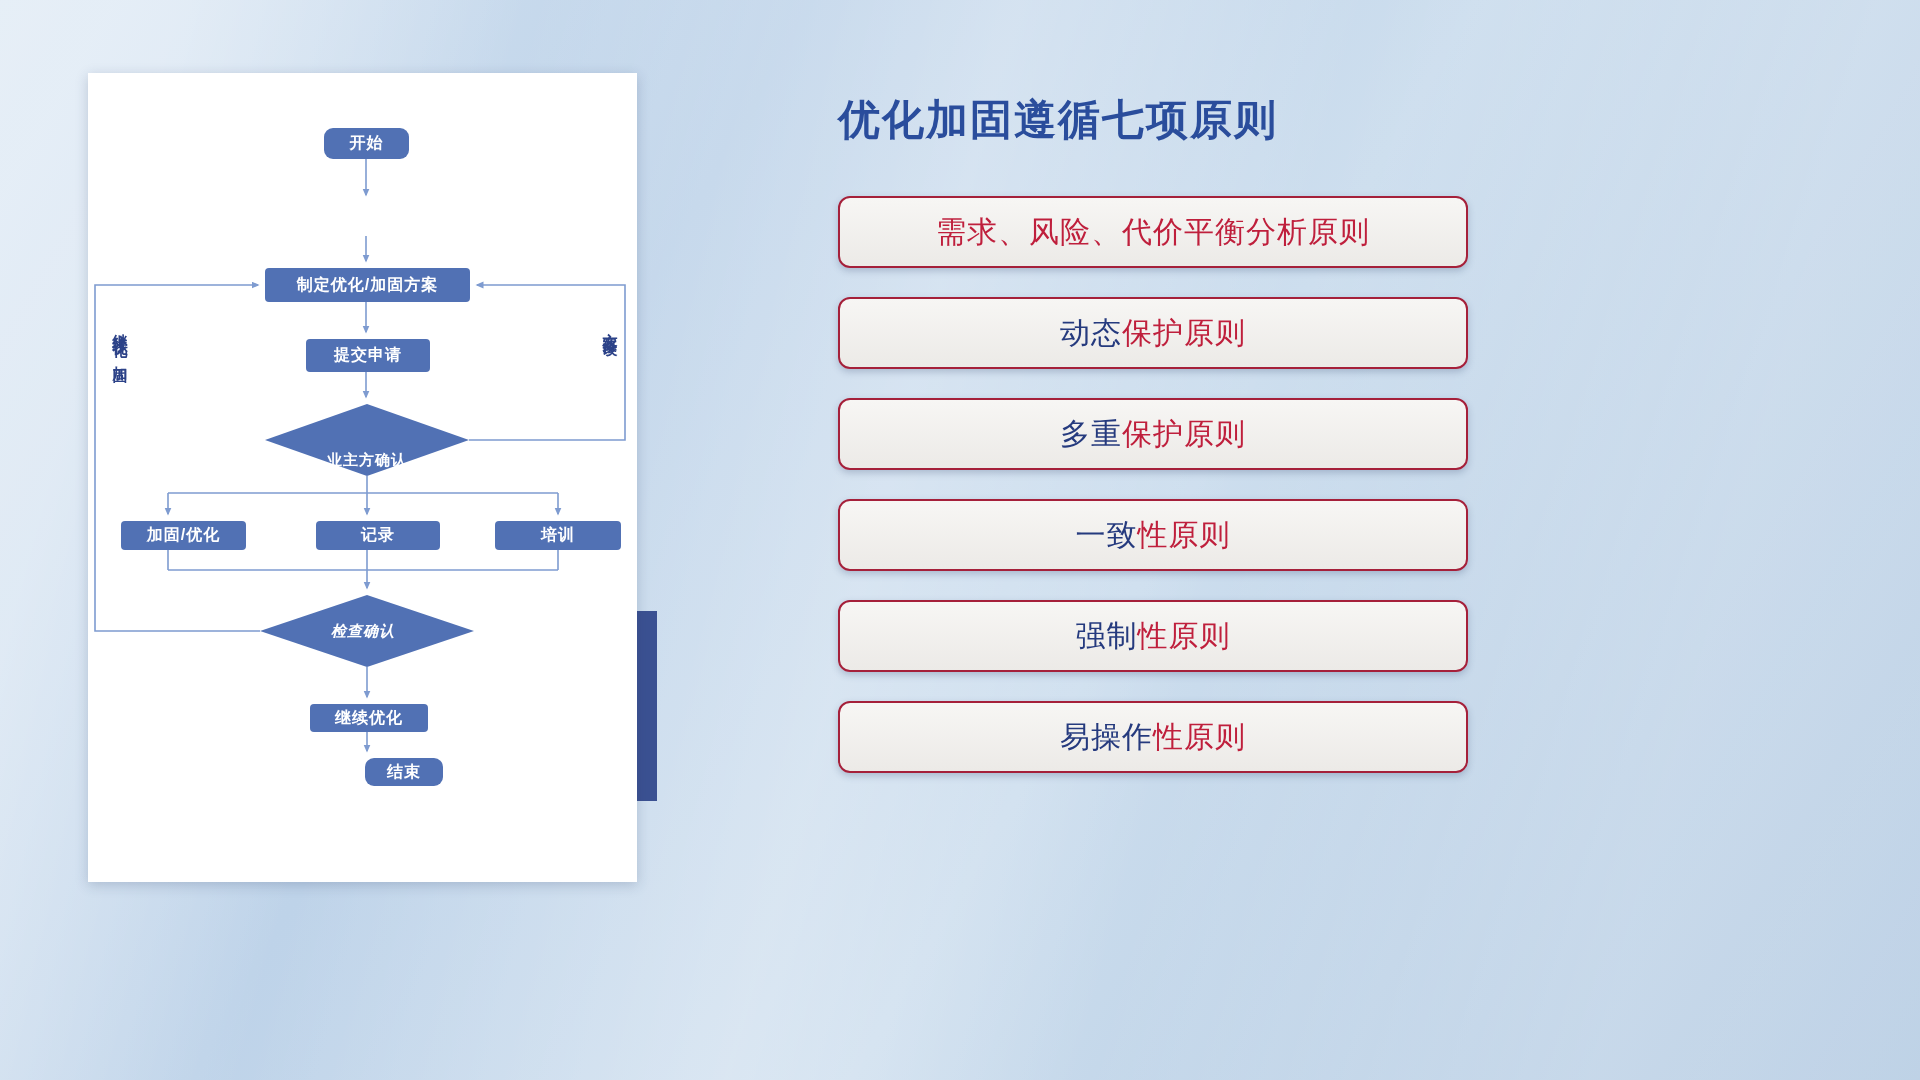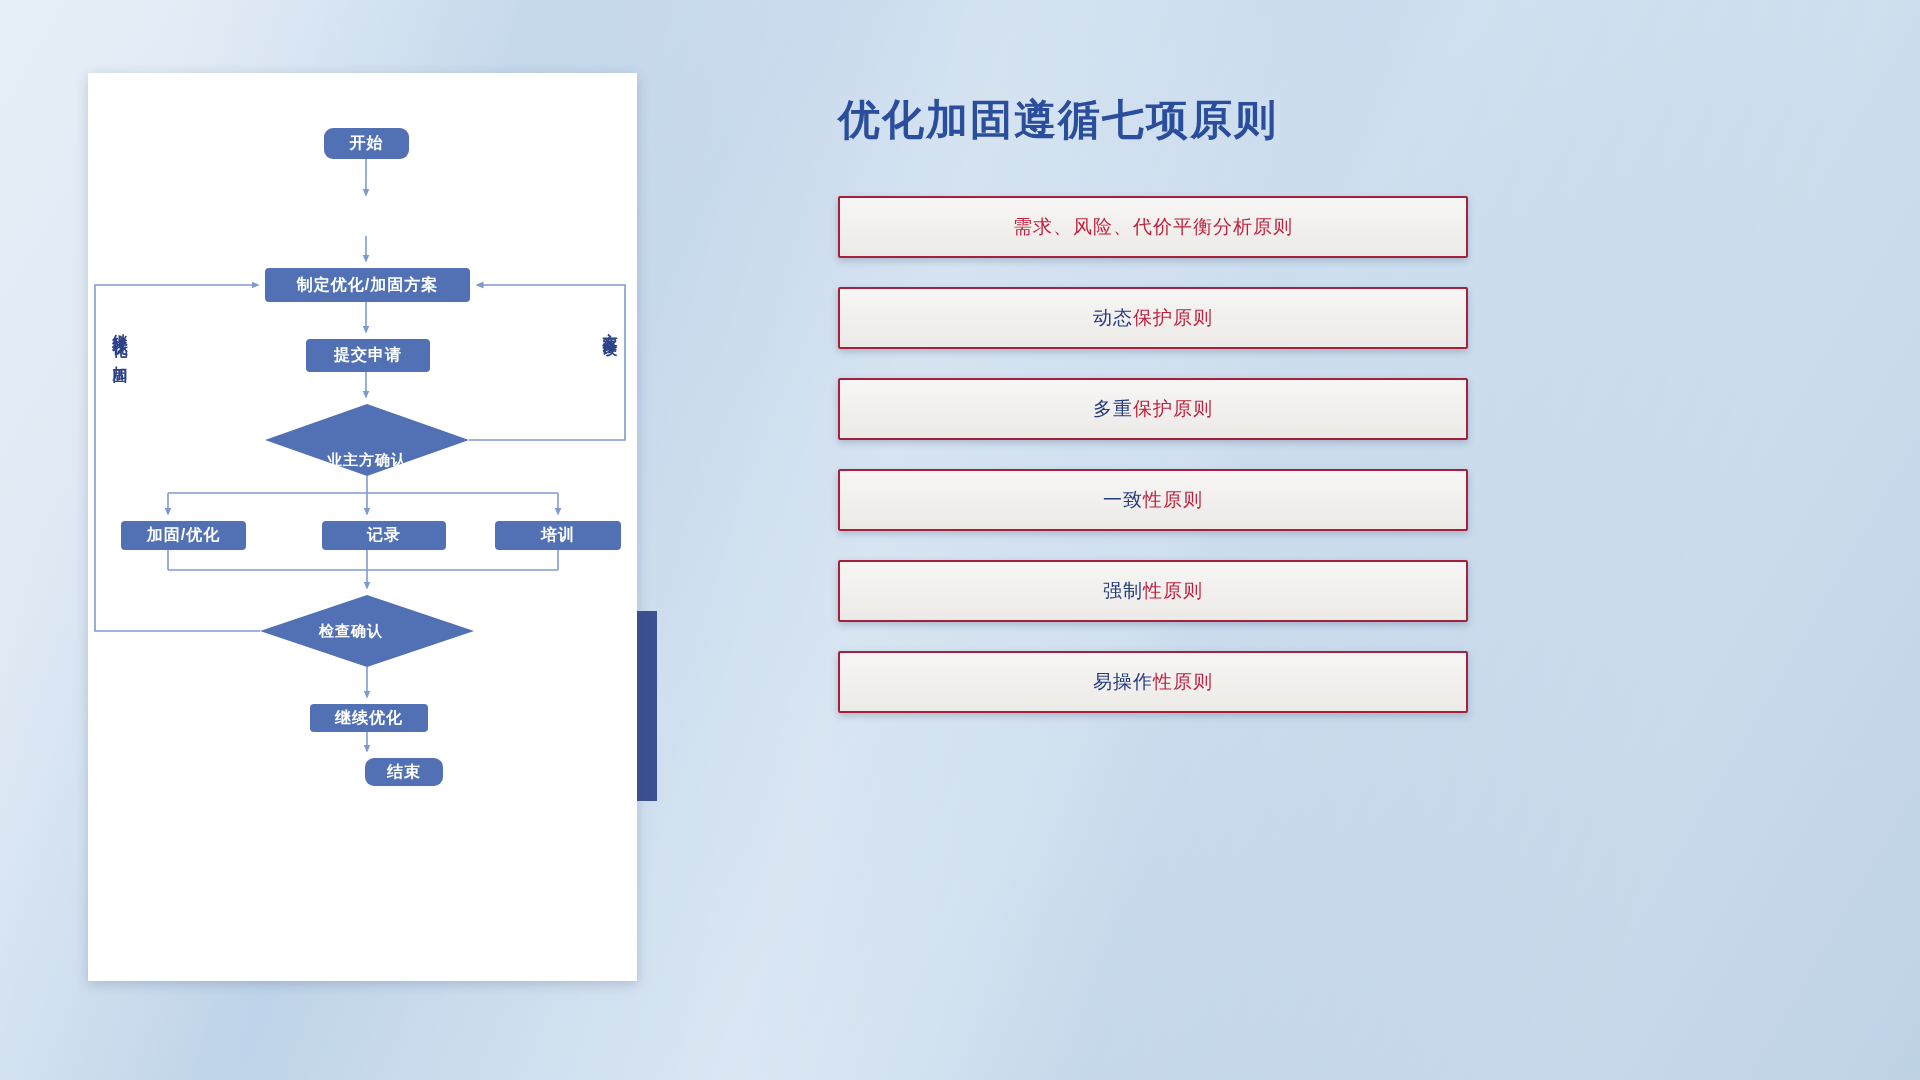--- a/index.html
+++ b/index.html
@@ -11,21 +11,21 @@
       linear-gradient(120deg, #d6e4f2 0%, #bed3e9 32%, #cddeee 58%, #a9c3de 100%);
     position:relative;
   }
 
   
   .card-shadow {
     position:absolute; left:517px; top:611px; width:140px; height:190px;
     background:#3b5192;
   }
   .card {
-    position:absolute; left:88px; top:73px; width:549px; height:908px;
+    position:absolute; left:88px; top:73px; width:549px; height:809px;
     background:#ffffff;
     box-shadow:0 3px 12px rgba(40,60,100,0.22);
   }
   .card svg { position:absolute; left:0; top:0; }
 
   .node {
     position:absolute;
     background:#5171b4;
     color:#ffffff;
     font-weight:bold;
@@ -49,49 +49,49 @@
     font-size:15px;
     letter-spacing:3px;
   }
 
   
   .n-start     { left:236px; top:55px;  width:85px;  height:31px; }
   .n-risk      { left:152px; top:129px; width:253px; height:34px; }
   .n-plan      { left:177px; top:195px; width:205px; height:34px; }
   .n-submit    { left:218px; top:266px; width:124px; height:33px; }
   .n-reinforce { left:33px;  top:448px; width:125px; height:29px; }
-  .n-record    { left:234px; top:448px; width:124px; height:29px; }
+  .n-record    { left:228px; top:448px; width:124px; height:29px; }
   .n-training  { left:407px; top:448px; width:126px; height:29px; }
   .n-report    { left:222px; top:631px; width:118px; height:28px; }
   .n-end       { left:242px; top:685px; width:78px;  height:28px;margin-left:35px; }
   .d-owner     { left:199px; top:353px; width:160px; height:28px;margin-top:20px; }
-  .d-check     { left:183px; top:544px; width:160px; height:28px; }
+  .d-check     { left:195px; top:544px; width:160px; height:28px;font-style:italic; }
   .v-continue  { left:22px;  top:249px; height:190px; }
   .v-modify    { left:512px; top:247px; height:150px; }
 
   
   .page-title {
     position:absolute; left:838px; top:92px; width:630px;
     text-align:left;
     font-size:42px; font-weight:bold;
     color:#2a4d9c;
     letter-spacing:2px;
   }
   .principles {
     position:absolute; left:838px; top:196px; width:630px;
   }
   .principle {
-    width:630px; height:62px;
+    width:630px; height:72px;
     margin-bottom:29px;
     border:2px solid #a5203a;
-    border-radius:2px;
+    border-radius:12px;
     background:linear-gradient(180deg,#f7f6f4 0%,#eceae7 100%);
     box-shadow:0 3px 7px rgba(60,80,120,0.28);
     display:flex; align-items:center; justify-content:center;
-    font-size:19px;
+    font-size:30px;
     letter-spacing:1px;
     cursor:pointer;
   }
   .p-navy { color:#253a7e; }
   .p-red  { color:#bf1f3c; }
 </style>
 </head>
 <body>
 
 <div>

